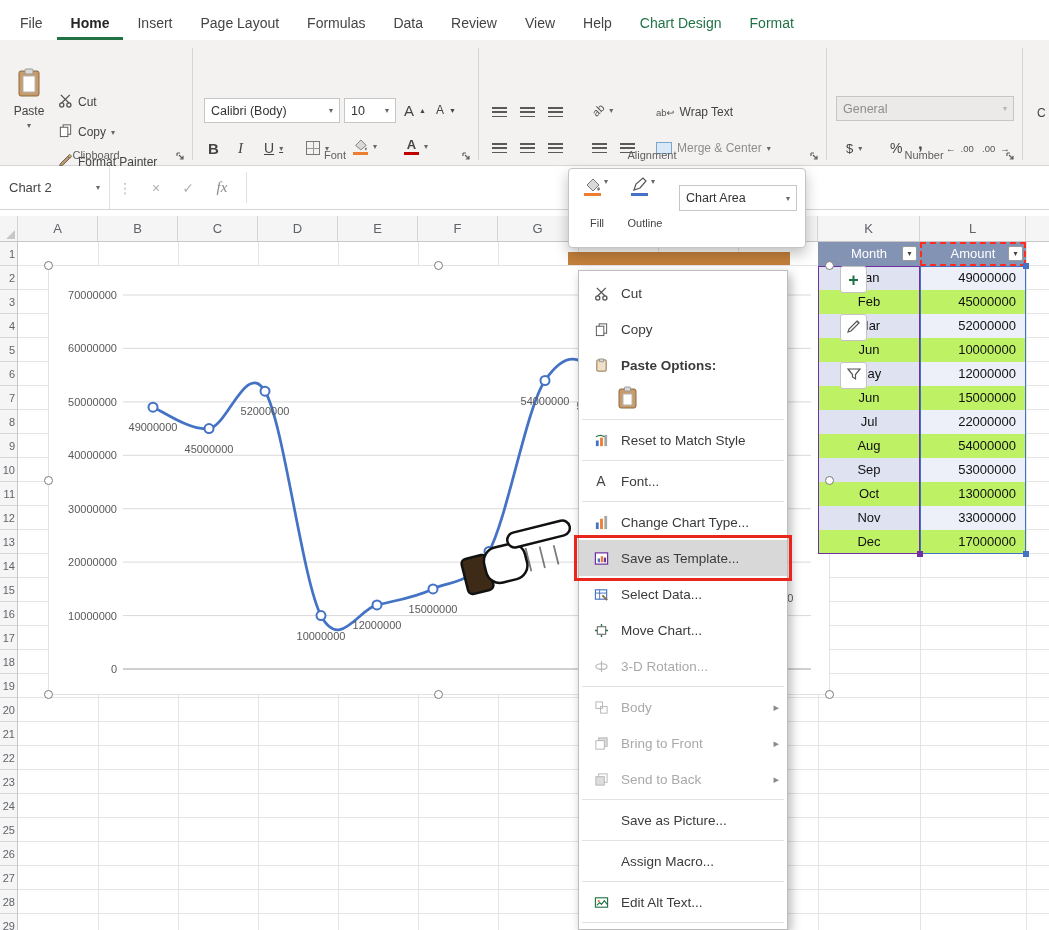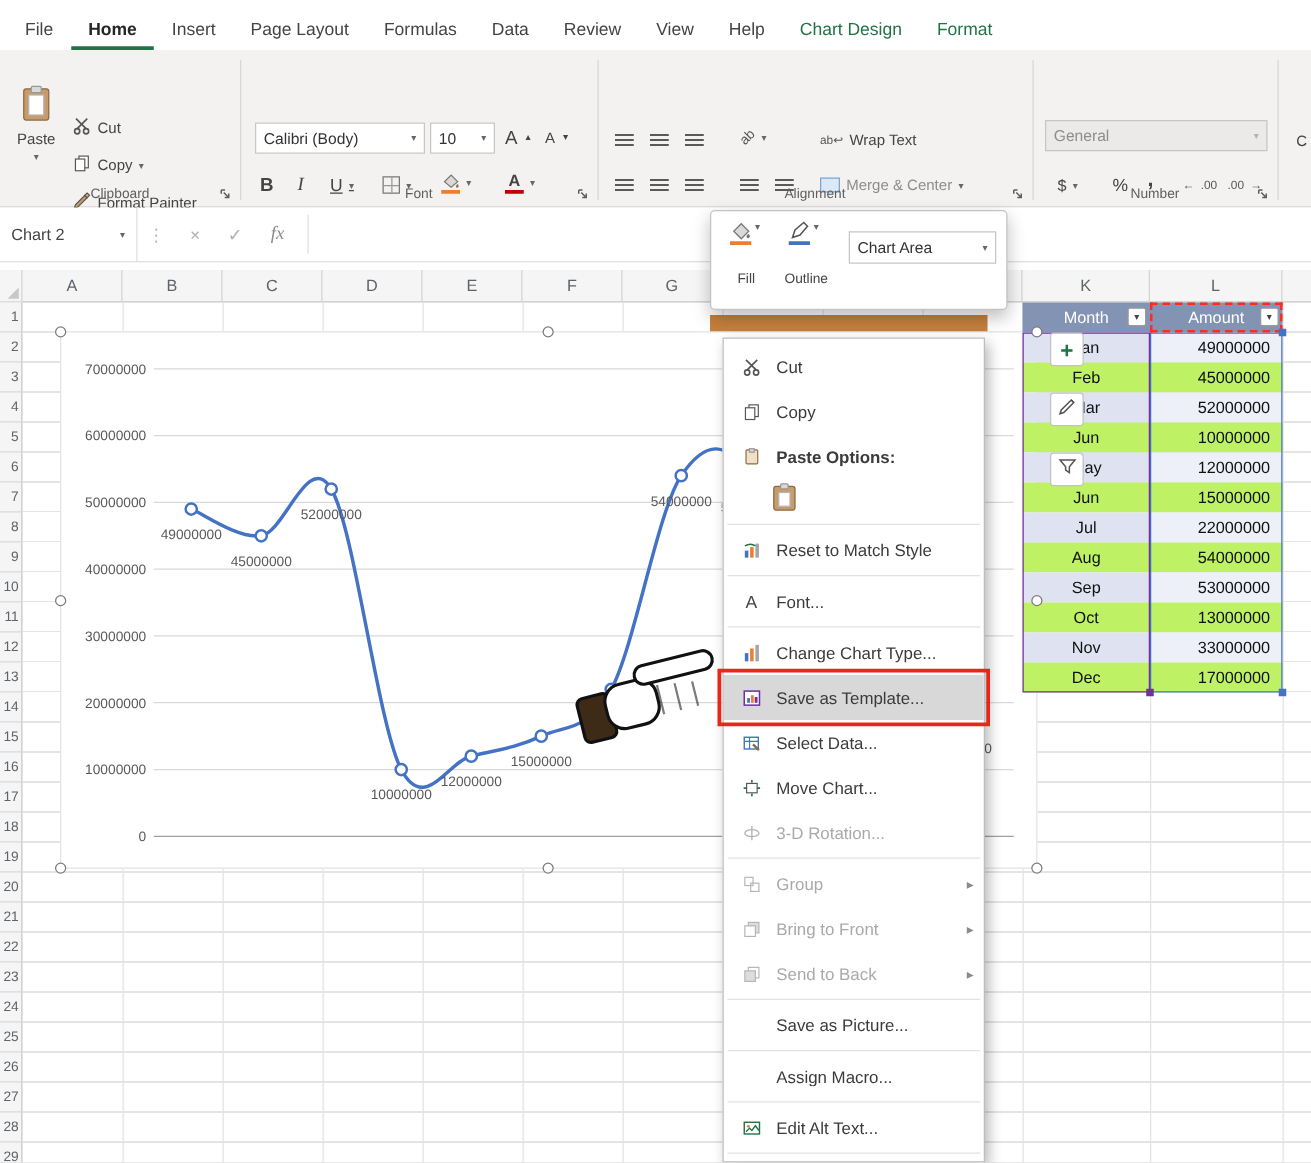--- a/index.html
+++ b/index.html
@@ -644,21 +644,21 @@
     <div class="msep">
         <i></i>
       </div>
     <div class="mi dis">
       <span class="mic">
           <svg width="15" height="15" viewBox="0 0 16 16">
             <rect x="2" y="2" width="7" height="7" fill="none" stroke="#b5b5b5"></rect>
             <rect x="7" y="7" width="7" height="7" fill="none" stroke="#b5b5b5"></rect>
           </svg>
         </span>
-      <span class="mil">Group</span>
+      <span class="mil">Body</span>
       <span class="sub">▸</span>
     </div>
     <div class="mi dis">
       <span class="mic">
           <svg width="15" height="15" viewBox="0 0 16 16">
             <rect x="5" y="2" width="9" height="9" fill="#ddd" stroke="#b5b5b5"></rect>
             <rect x="2" y="5" width="9" height="9" fill="#fff" stroke="#b5b5b5"></rect>
           </svg>
         </span>
       <span class="mil">Bring to Front</span>

